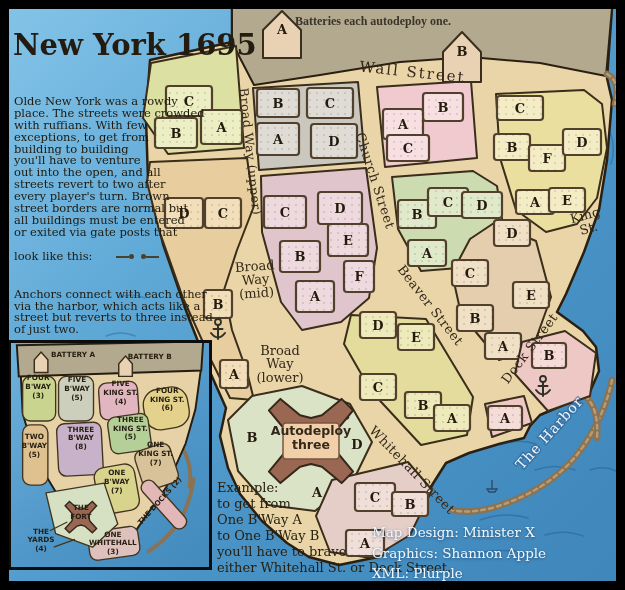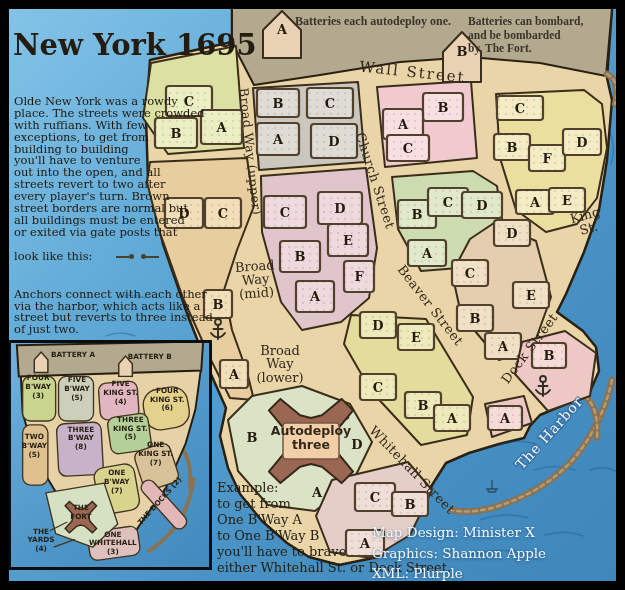--- a/index.html
+++ b/index.html
@@ -297,23 +297,20 @@
     </div>
     <div class="para mt1">Anchors connect with each other
 via the harbor, which acts like a
 street but reverts to three instead
 of just two.</div>
     <div class="para mt2">The fort is not part of its
 surrounding territory, "The Yards".</div>
   </div>
 
   <div class="overlay banner banner-left">Batteries each autodeploy one.</div>
-  <div class="overlay banner banner-right">Batteries can bombard,
-and be bombarded
-by, The Fort.</div>
 
   <div class="overlay example">Example:
 to get from
 One B'Way A
 to One B'Way B
 you'll have to brave
 either Whitehall St. or Dock Street.</div>
   <div class="overlay credits">Map Design: Minister X
 Graphics: Shannon Apple
 XML: Plurple</div>

